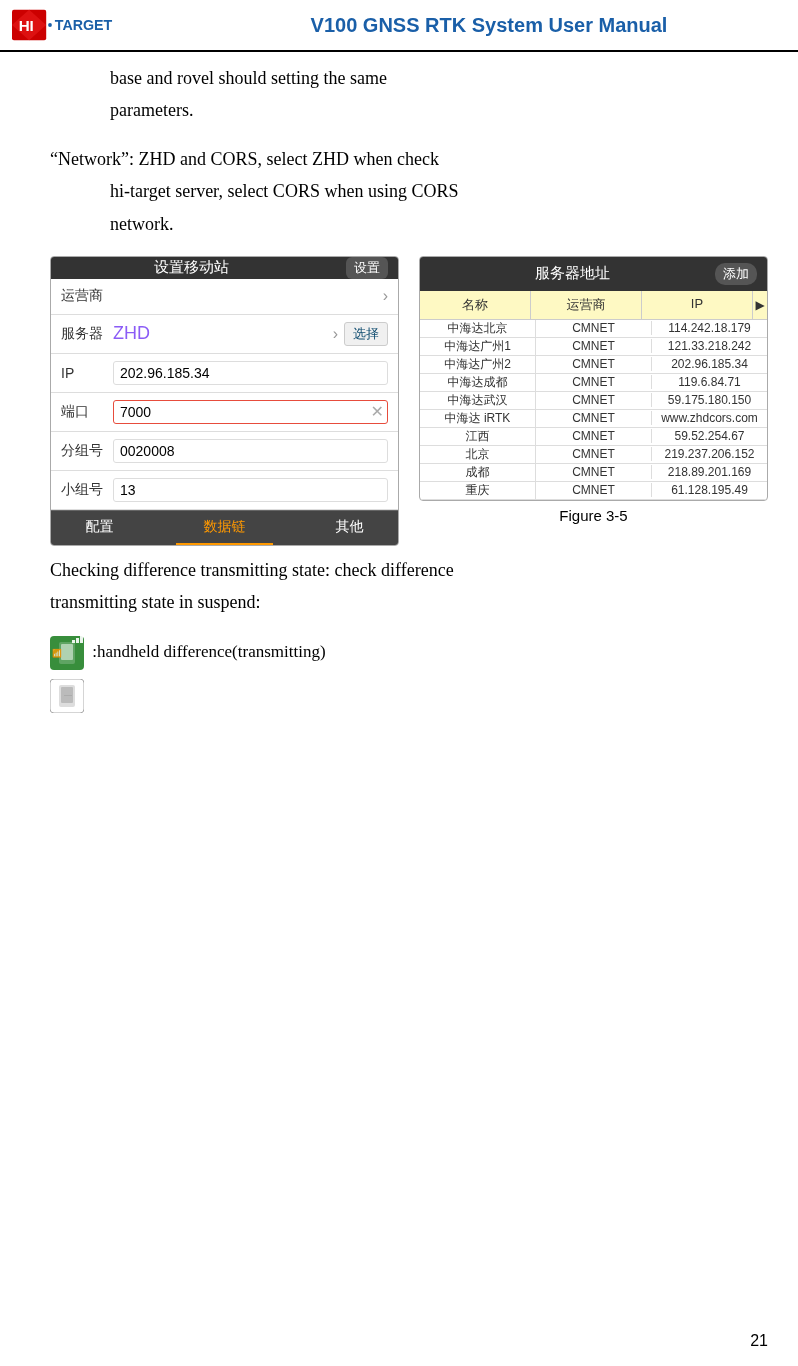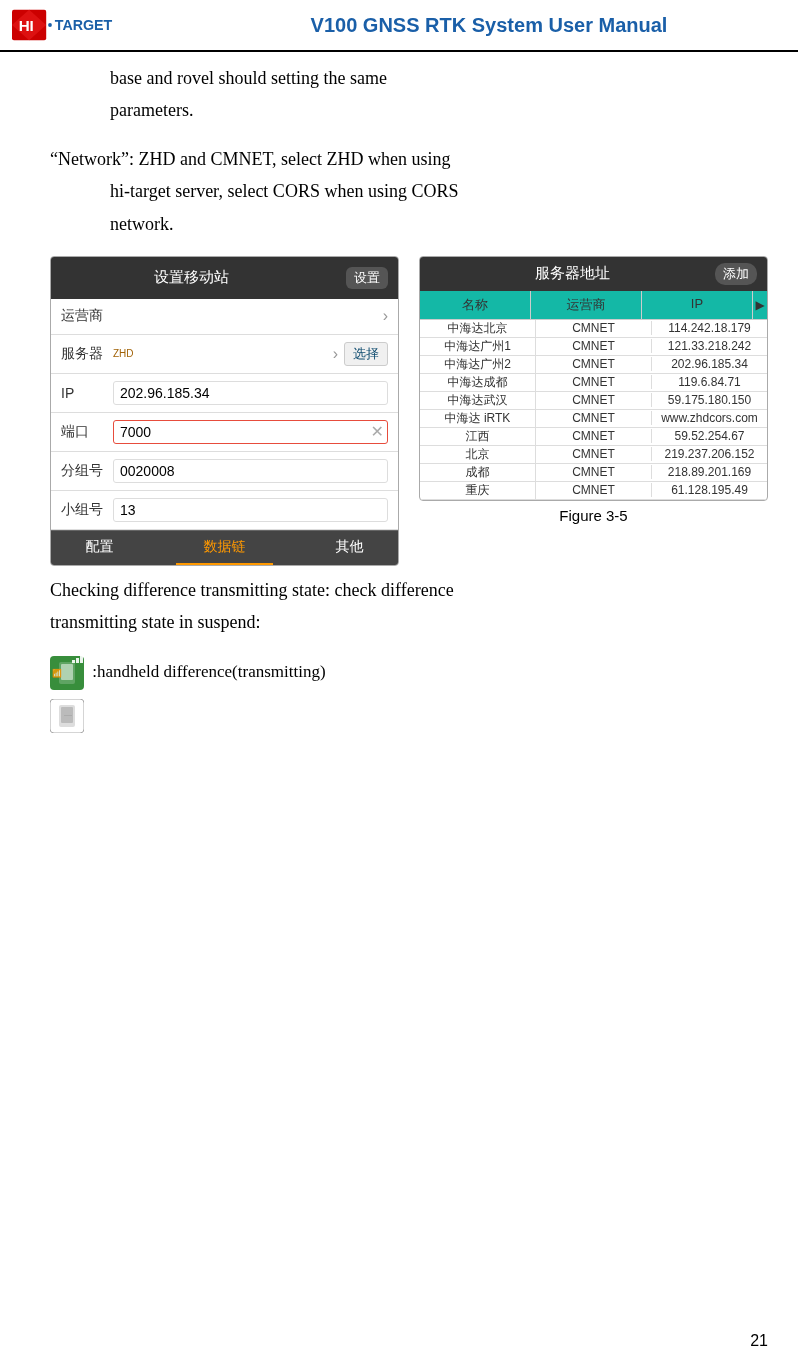--- a/index.html
+++ b/index.html
@@ -80,21 +80,21 @@
       font-family: Arial, sans-serif;
       font-size: 14px;
     }
 
     .panel-header {
       background: #333;
       color: #fff;
       display: flex;
       align-items: center;
       justify-content: space-between;
-      padding: 10px 10px;
+      padding: 0 10px;
       gap: 24px;
     }
 
     .panel-header-title {
       flex: 1;
       text-align: center;
       font-size: 15px;
     }
 
     .panel-btn {
@@ -117,22 +117,22 @@
     }
 
     .panel-label {
       font-size: 14px;
       color: #333;
       min-width: 52px;
     }
 
     .panel-value {
       flex: 1;
-      font-size: 10px;
-      color: #a16207;
+      font-size: 18px;
+      color: #8b5cf6;
     }
 
     .panel-arrow {
       color: #999;
       font-size: 16px;
     }
 
     .panel-choose-btn {
       background: #f0f0f0;
       border: 1px solid #ccc;
@@ -222,21 +222,21 @@
       color: #fff;
       border: none;
       border-radius: 10px;
       padding: 2px 8px;
       font-size: 13px;
       cursor: pointer;
     }
 
     .server-col-header {
       display: flex;
-      background: #14b8a6;
+      background: #fef9c3;
       border-bottom: 1px solid #ccc;
     }
 
     .server-col {
       flex: 1;
       text-align: center;
       padding: 5px 2px;
       font-size: 13px;
       color: #333;
       border-right: 1px solid #ccc;
@@ -310,21 +310,21 @@
 </div>
 
 <div class="content">
 
   <div class="paragraph para-indent">
     <span>base  and  rovel  should  setting  the  same</span><br>
     <span>parameters.</span>
   </div>
 
   <div class="paragraph">
-    <span>“Network”:  ZHD  and  CMNET,  select  ZHD  when  using</span><br>
+    <span>“Network”:  ZHD  and  CORS,  select  ZHD  when  check</span><br>
     <span class="para-indent" style="display:block;">hi-target server, select CORS when using CORS</span>
     <span class="para-indent" style="display:block;">network.</span>
   </div>
 
   <div class="figures-row">
 
     <div class="figure-block">
       <div class="mobile-panel">
 
         <div class="panel-header">

